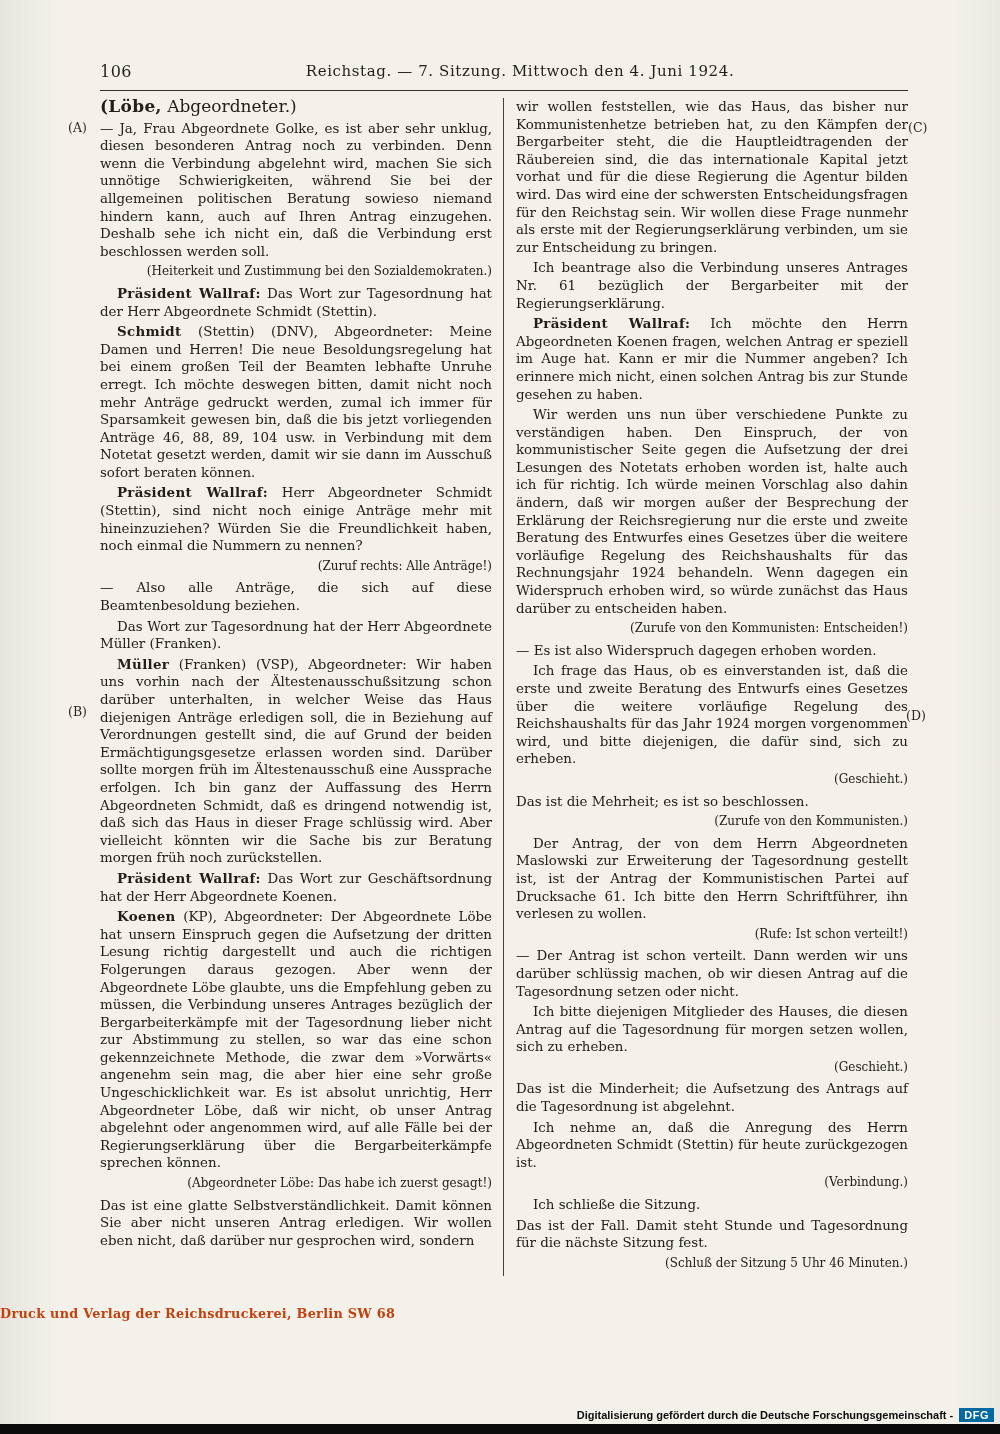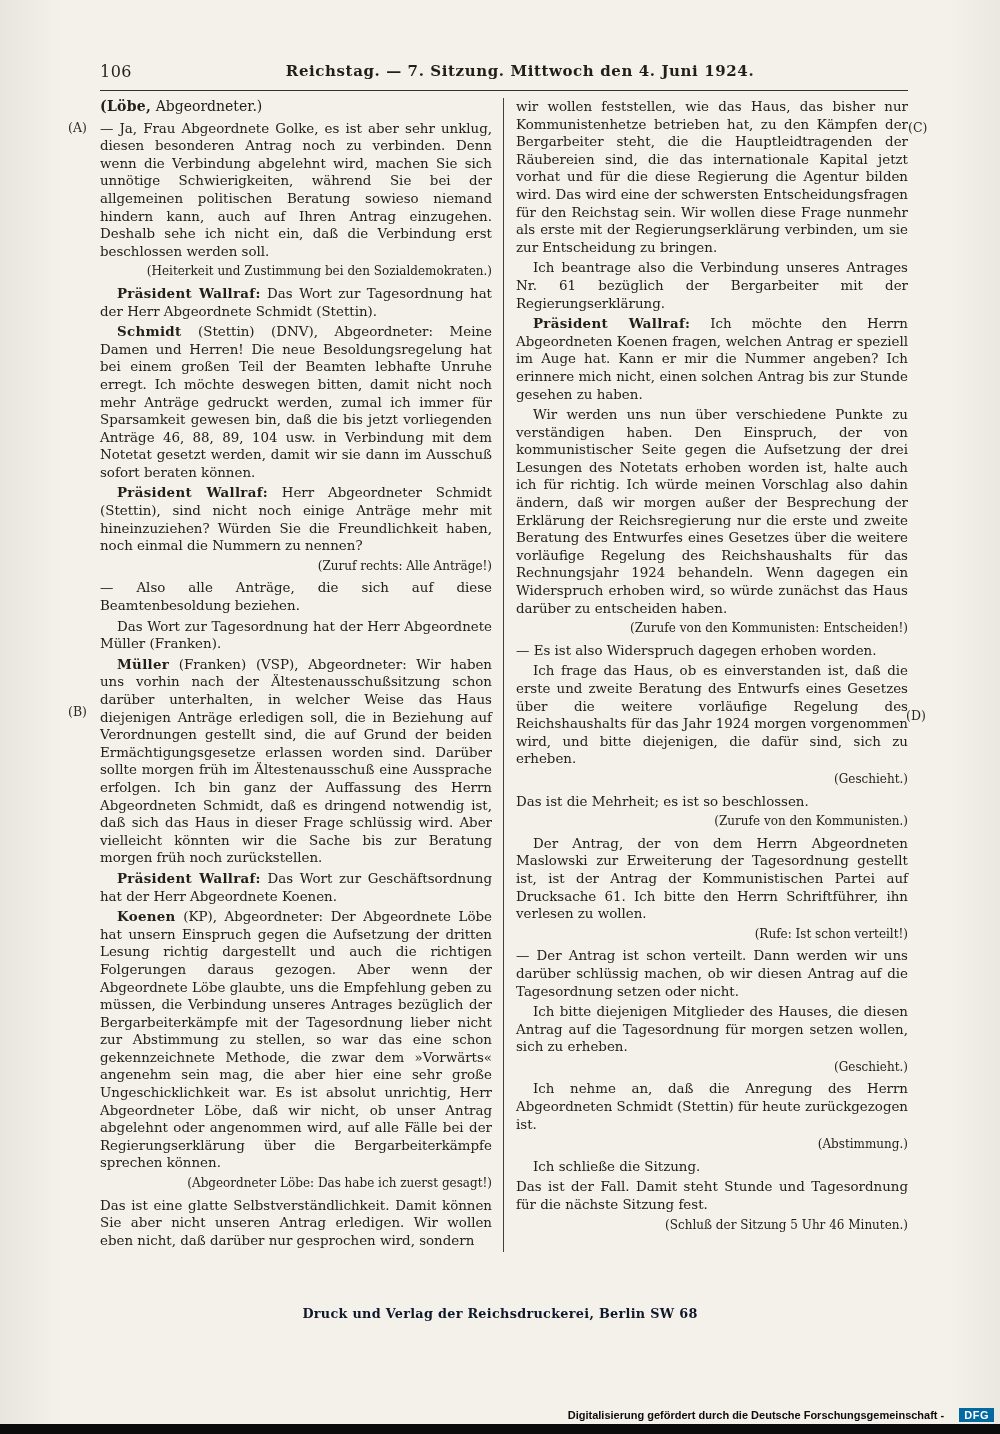--- a/index.html
+++ b/index.html
@@ -6,39 +6,39 @@
   body{
     width:1000px;height:1434px;position:relative;overflow:hidden;
     background:#f3f1ea;color:#221f1a;
     font-family:"DejaVu Serif", serif;
   }
   
   .scan-vignette{position:absolute;inset:0;pointer-events:none;
     background:linear-gradient(90deg, rgba(0,0,0,.05), rgba(0,0,0,0) 6%, rgba(0,0,0,0) 95%, rgba(0,0,0,.04));}
   .header{position:absolute;top:62px;left:100px;right:92px;display:flex;align-items:flex-start}
   .pagenum{font-size:16px;letter-spacing:.5px}
-  .header-title{flex:1;text-align:center;font-weight:bold;font-size:15px;letter-spacing:.6px}
+  .header-title{flex:1;text-align:center;font-weight:normal;font-size:15px;letter-spacing:.6px}
   .header-rule{position:absolute;top:90px;left:100px;right:92px;border-top:1.6px solid #35322b}
   .columns{position:absolute;top:98px;left:100px;right:92px;display:flex}
   .col{width:50%;font-size:13.4px;line-height:17.6px;text-align:justify;color:#23201a}
   .col-left{padding-right:11px;border-right:1.2px solid #45413a}
   .col-right{padding-left:12px}
   .col p{margin:0 0 3px 0}
   .col p.indent{text-indent:17px}
   .col p.stage{text-align:right;text-indent:0;margin:3px 0 4px 0;font-size:12px}
-  .col p.speaker-note{font-size:14px;text-align:left;margin-bottom:4px}
+  .col p.speaker-note{font-size:17px;text-align:left;margin-bottom:4px}
   .col b{font-weight:bold;letter-spacing:.3px}
   .margin-mark{position:absolute;font-size:12.5px;color:#2b2823}
   .mark-a{left:68px;top:120px}
   .mark-b{left:68px;top:704px}
   .mark-c{left:908px;top:120px}
   .mark-d{left:906px;top:708px}
-  .footer-line{position:absolute;top:1306px;left:0;width:100%;text-align:center;
-    font-size:12.8px;font-weight:bold;letter-spacing:.3px;color:#0f172a}
-  .digi-strip{position:absolute;right:6px;top:1408px;display:flex;align-items:center;gap:15px;
+  .footer-line{position:absolute;top:1306px;left:0;width:100%;
+    font-size:12.8px;font-weight:bold;letter-spacing:.3px;color:#c2410c}
+  .digi-strip{position:absolute;right:6px;top:1408px;display:flex;align-items:center;gap:6px;
     font-family:"Liberation Sans", sans-serif;font-size:11px;color:#0c0c0c;font-weight:bold}
   .dfg-badge{background:#0369a1;color:#ffffff;font-weight:bold;padding:1px 5px;font-size:11px;
     font-family:"Liberation Sans", sans-serif;letter-spacing:.5px}
   .bottom-bar{position:absolute;left:0;right:0;bottom:0;height:10px;background:#0b0b0b}
 </style>
 </head>
 <body>
 
 <div class="scan-vignette"></div>
 
@@ -79,22 +79,23 @@
       <p class="para">— Es ist also Widerspruch dagegen erhoben worden.</p>
       <p class="para indent">Ich frage das Haus, ob es einverstanden ist, daß die erste und zweite Beratung des Entwurfs eines Gesetzes über die weitere vorläufige Regelung des Reichshaushalts für das Jahr 1924 morgen vorgenommen wird, und bitte diejenigen, die dafür sind, sich zu erheben.</p>
       <p class="stage">(Geschieht.)</p>
       <p class="para">Das ist die Mehrheit; es ist so beschlossen.</p>
       <p class="stage">(Zurufe von den Kommunisten.)</p>
       <p class="para indent">Der Antrag, der von dem Herrn Abgeordneten Maslowski zur Erweiterung der Tagesordnung gestellt ist, ist der Antrag der Kommunistischen Partei auf Drucksache 61. Ich bitte den Herrn Schriftführer, ihn verlesen zu wollen.</p>
       <p class="stage">(Rufe: Ist schon verteilt!)</p>
       <p class="para">— Der Antrag ist schon verteilt. Dann werden wir uns darüber schlüssig machen, ob wir diesen Antrag auf die Tagesordnung setzen oder nicht.</p>
       <p class="para indent">Ich bitte diejenigen Mitglieder des Hauses, die diesen Antrag auf die Tagesordnung für morgen setzen wollen, sich zu erheben.</p>
       <p class="stage">(Geschieht.)</p>
+      <p class="para">Das ist die Minderheit; die Aufsetzung des Antrags auf die Tagesordnung ist abgelehnt.</p>
       <p class="para indent">Ich nehme an, daß die Anregung des Herrn Abgeordneten Schmidt (Stettin) für heute zurückgezogen ist.</p>
-      <p class="stage">(Abstimmung.)</p>
+      <p class="stage">(Verbindung.)</p>
       <p class="para indent">Ich schließe die Sitzung.</p>
       <p class="para">Das ist der Fall. Damit steht Stunde und Tagesordnung für die nächste Sitzung fest.</p>
       <p class="stage">(Schluß der Sitzung 5 Uhr 46 Minuten.)</p>
     </div>
 </div>
 
 <div class="footer-line">Druck und Verlag der Reichsdruckerei, Berlin SW 68</div>
 
 <div class="digi-strip">
   <span>Digitalisierung gefördert durch die Deutsche Forschungsgemeinschaft -</span>

